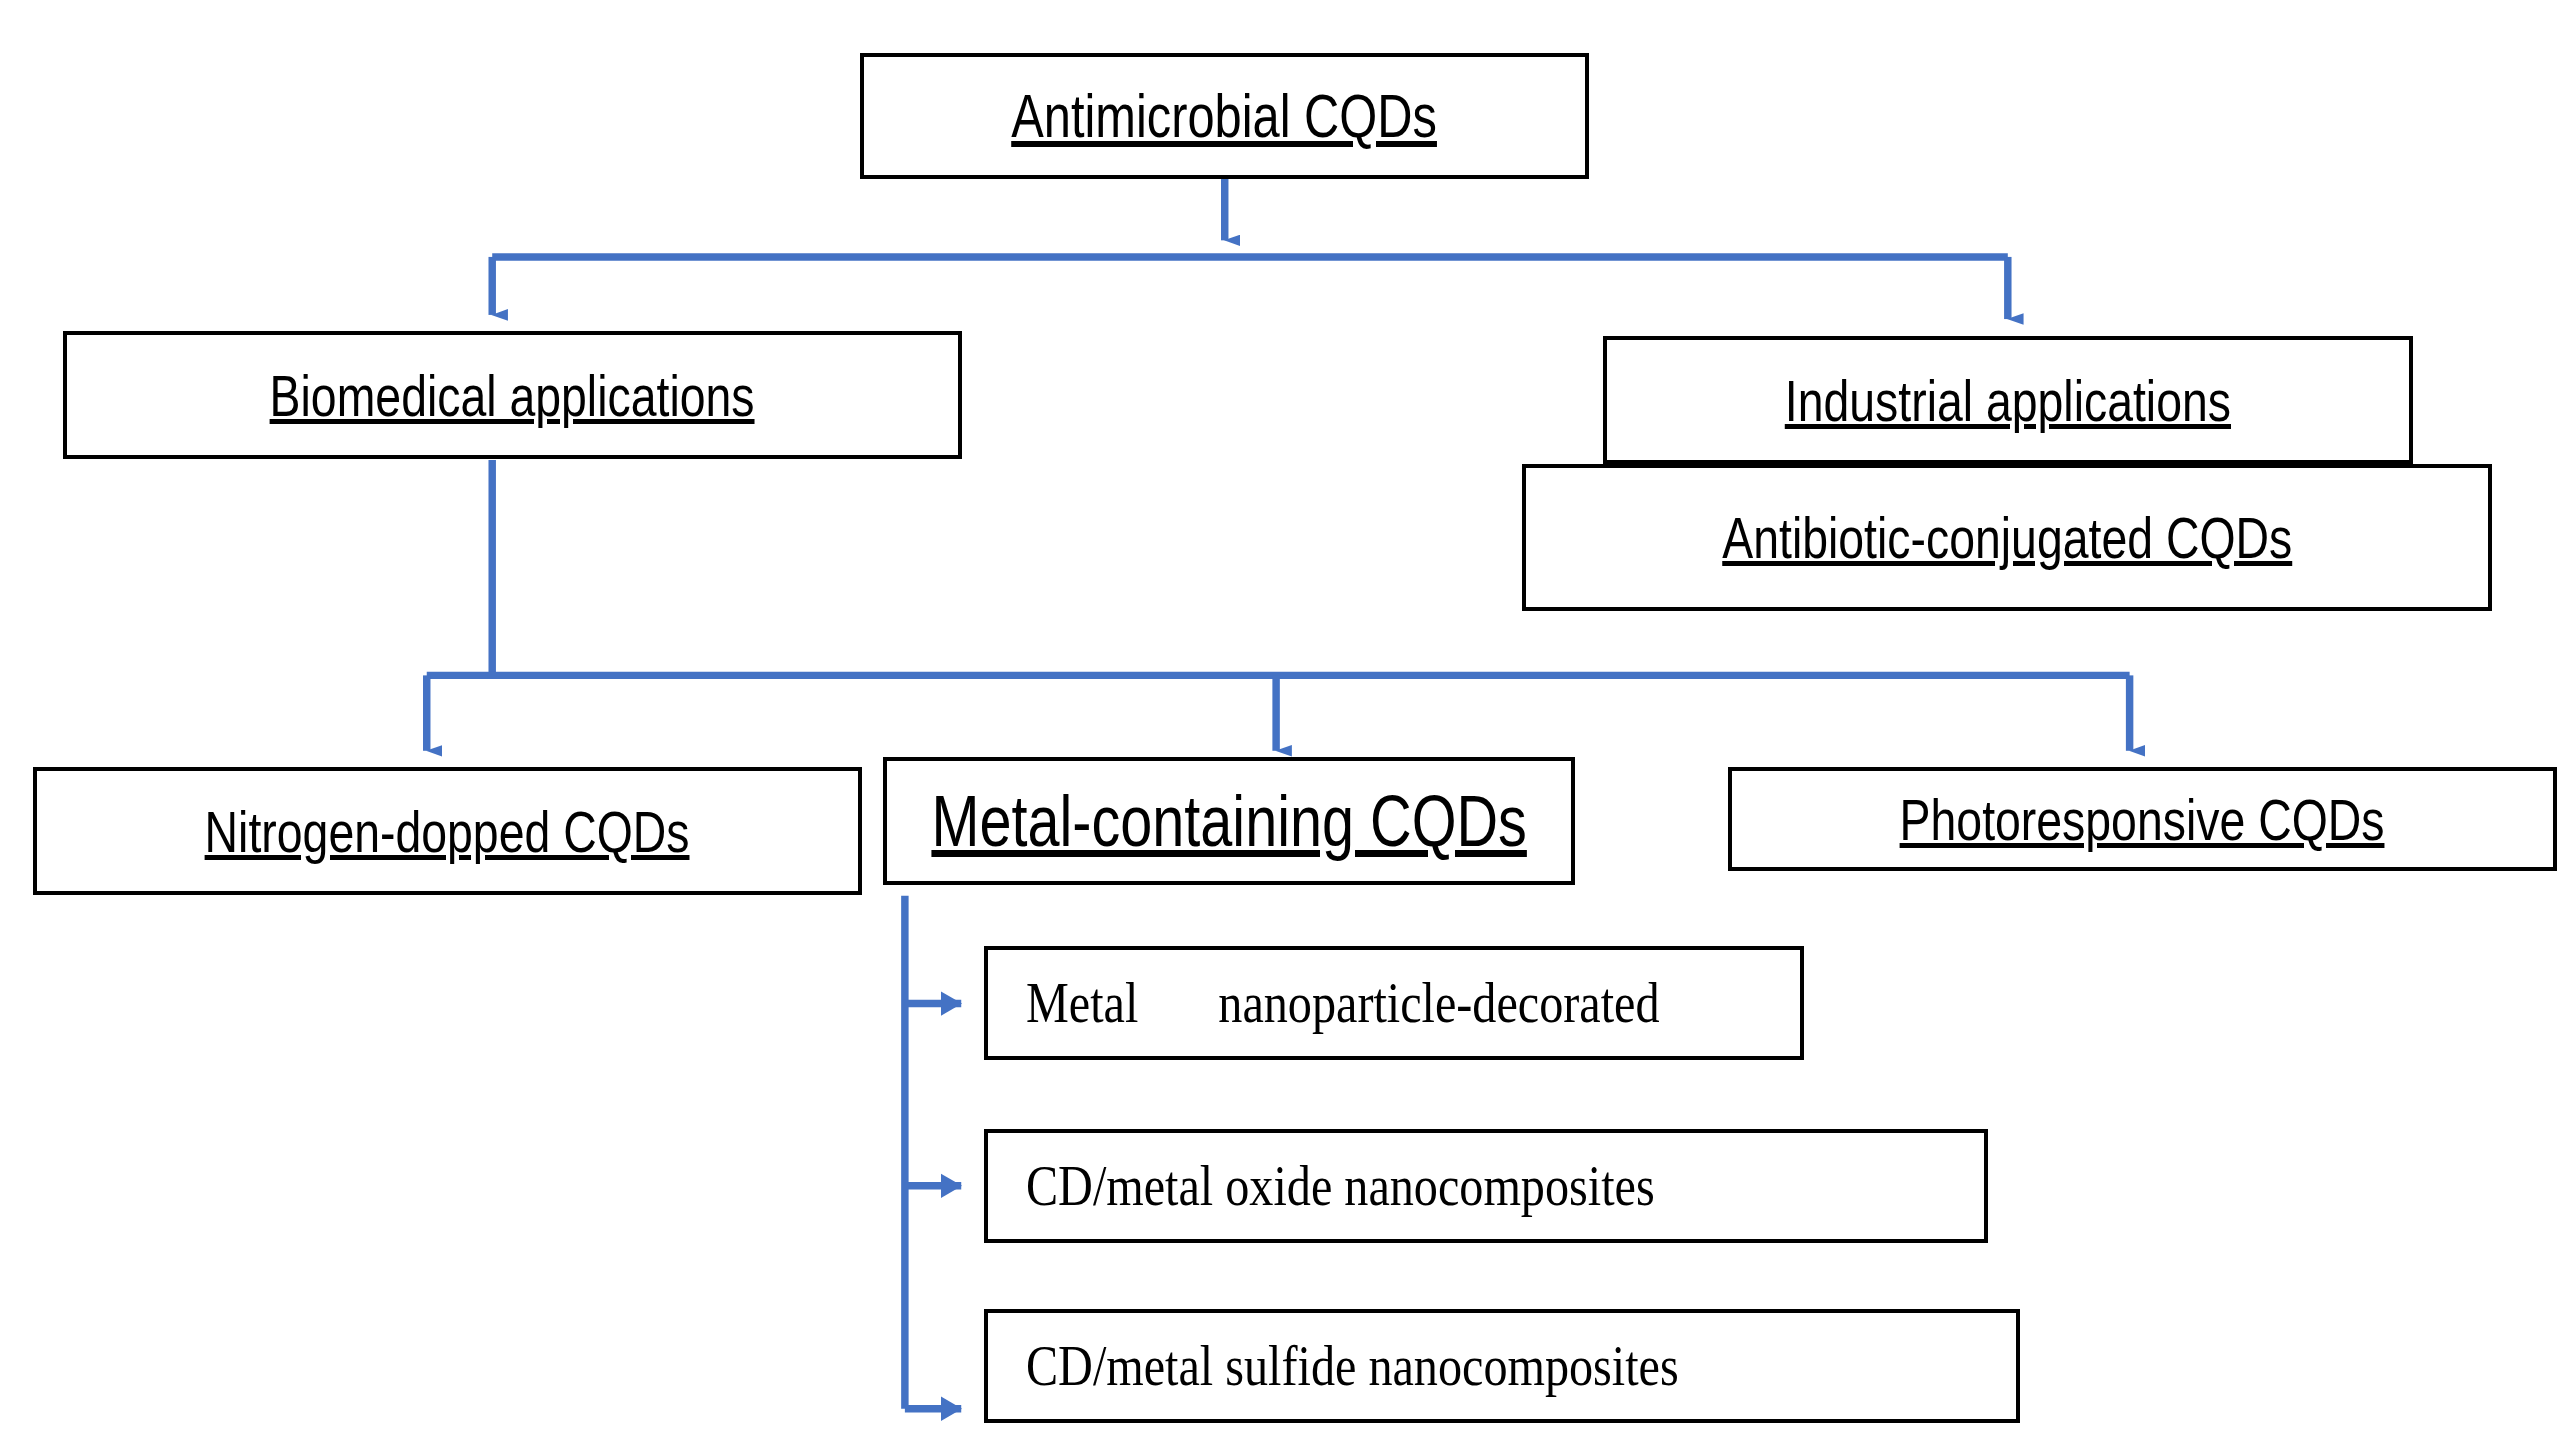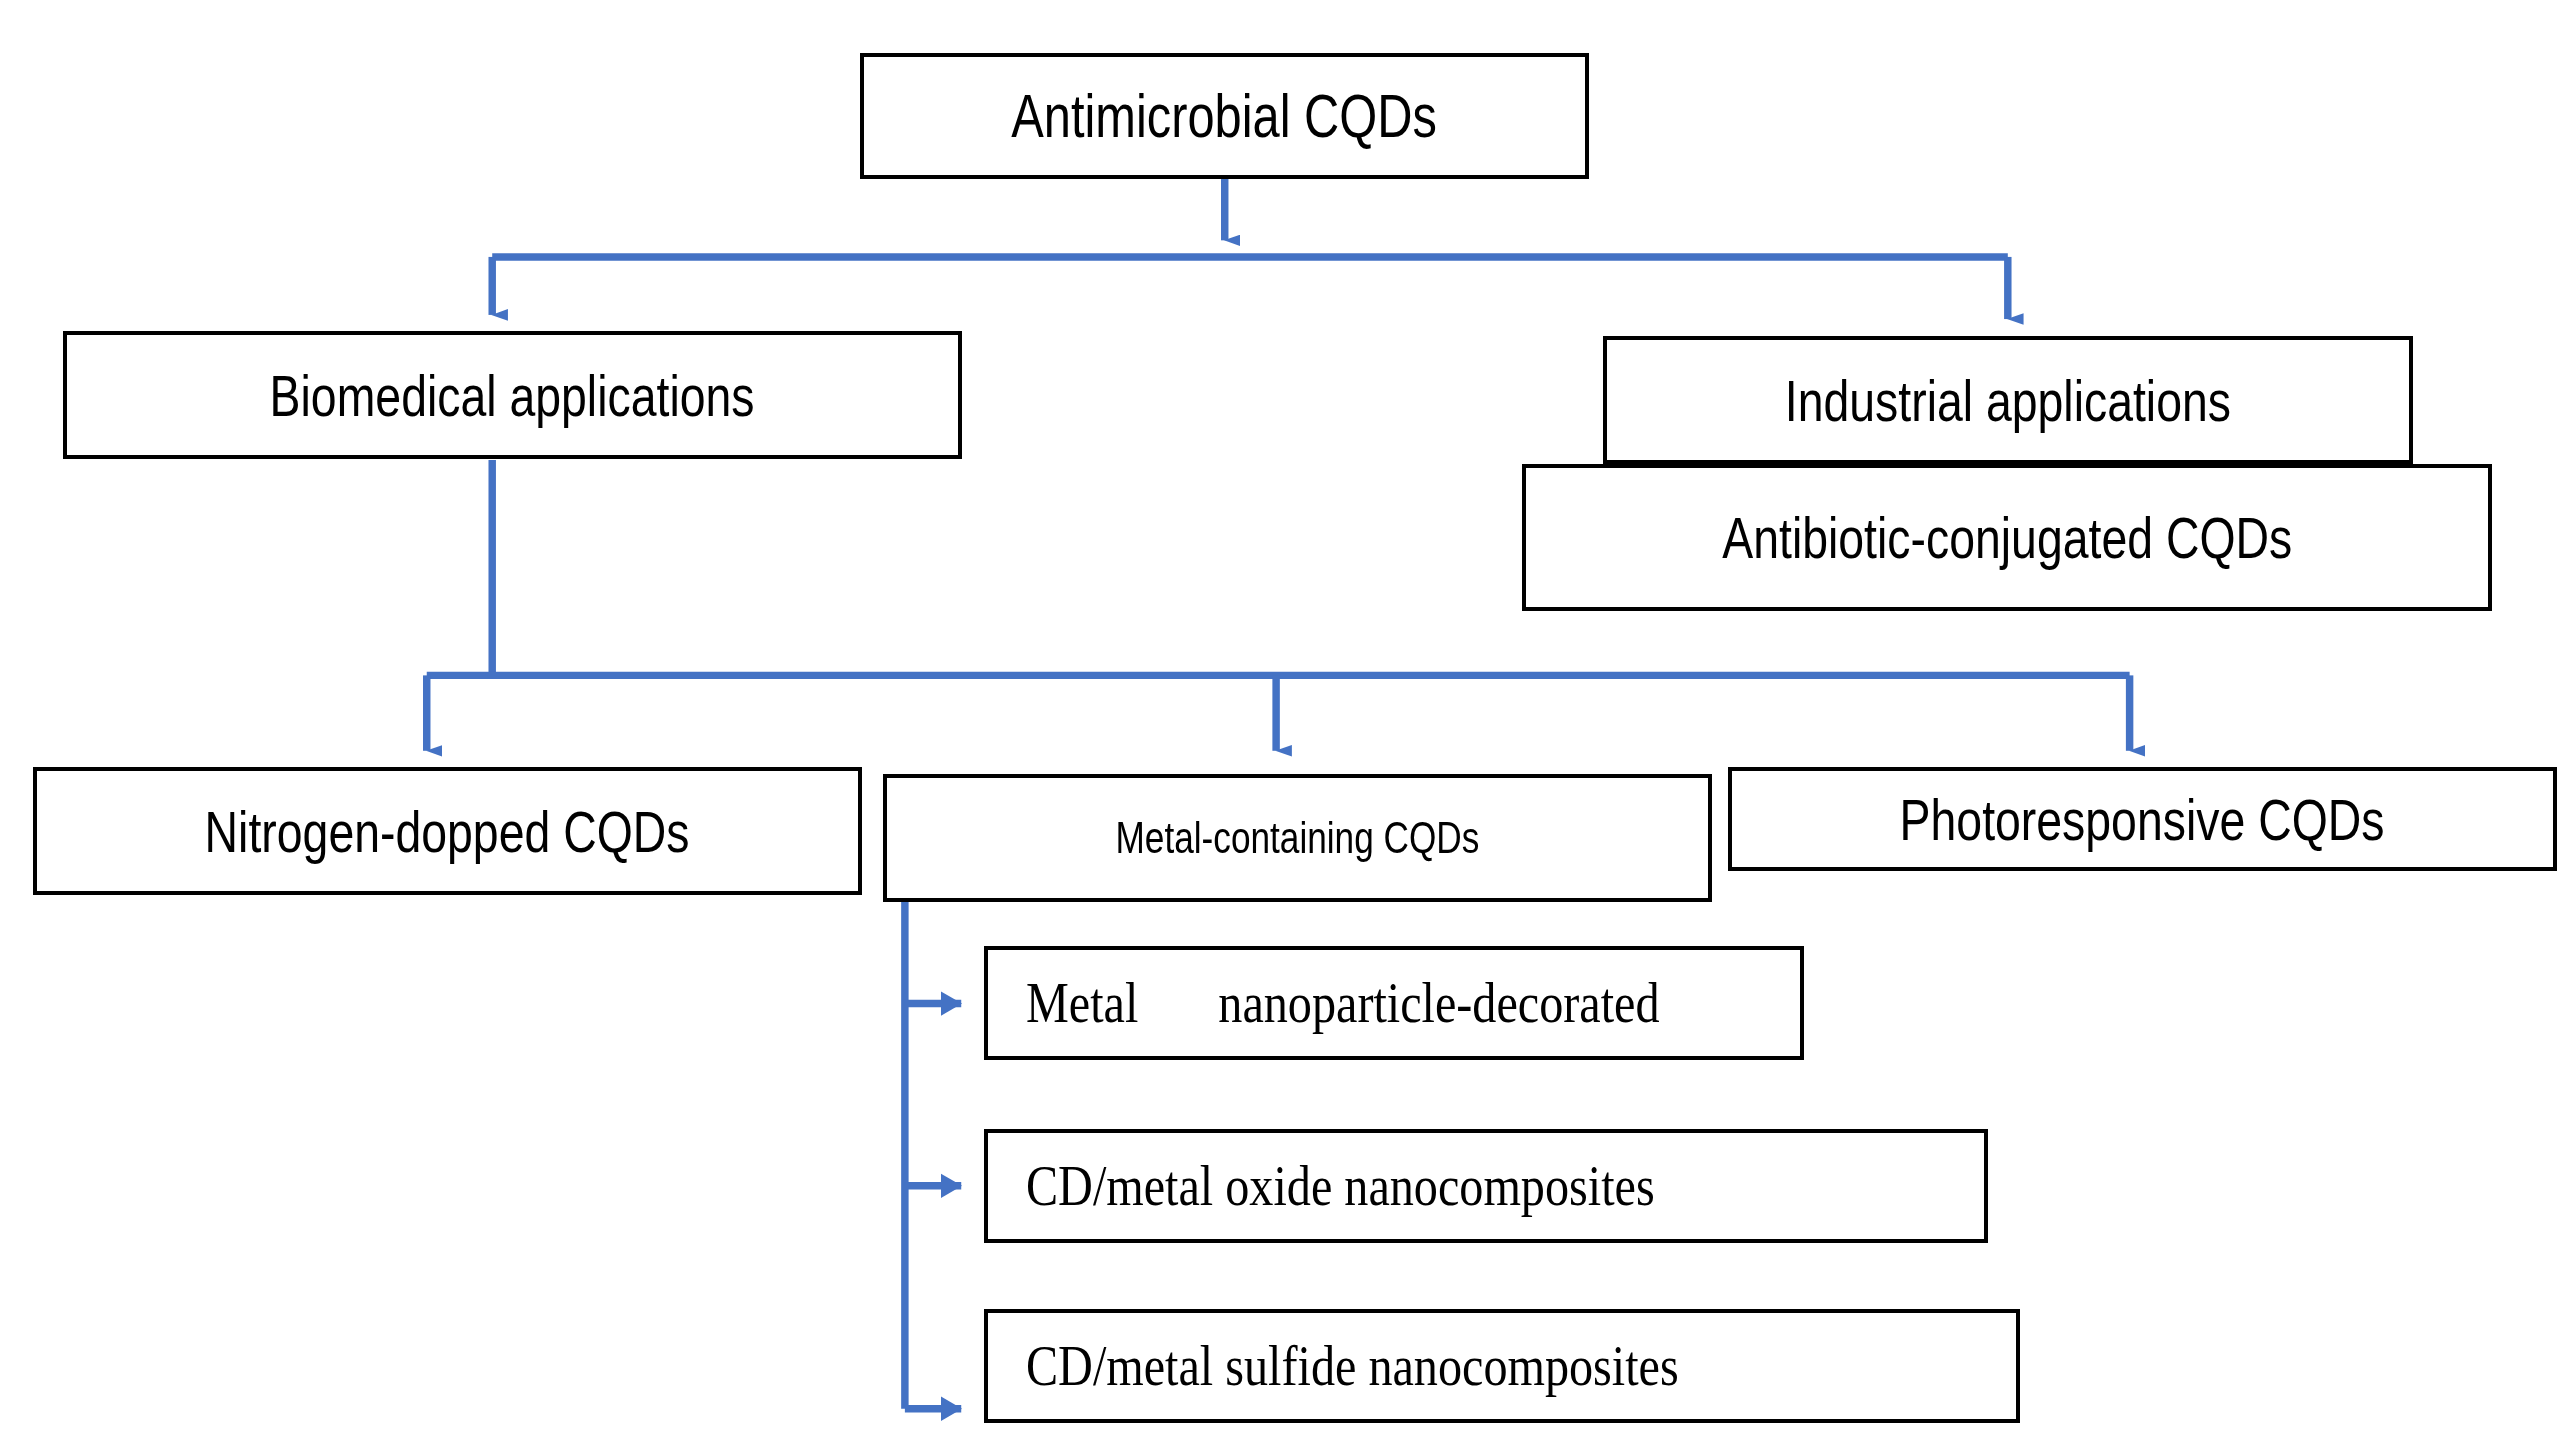--- a/index.html
+++ b/index.html
@@ -35,20 +35,21 @@
     align-items: center;
     color: #000000;
     white-space: nowrap;
     overflow: hidden;
   }
   
   .sans {
     font-family: "Liberation Sans", sans-serif;
     font-stretch: condensed;
     transform-origin: center center;
+    text-decoration: underline;
   }
   .sans .txt {
     display: inline-block;
     transform: scaleX(0.80);
     transform-origin: center center;
   }
   
   .serif {
     font-family: "Liberation Serif", "DejaVu Serif", serif;
   }
@@ -60,21 +61,21 @@
   .center { justify-content: center; }
   .left   { justify-content: flex-start; }
 
   
   #node-root        { left: 860px; top: 53px;   width: 729px;  height: 126px; font-size: 61px; }
   #node-biomedical  { left: 63px;   top: 331px;  width: 899px; height: 128px; font-size: 58px; }
   #node-industrial  { left: 1603px; top: 336px;  width: 810px;  height: 128px; font-size: 58px; }
   #node-antibiotic  { left: 1522px; top: 464px;  width: 970px; height: 147px; font-size: 58px; }
 
   #node-nitrogen    { left: 33px;   top: 767px;  width: 829px; height: 128px; font-size: 58px; }
-  #node-metalcont   { left: 883px; top: 774px;  width: 829px; height: 128px; font-size: 44px; }
+  #node-metalcont   { left: 883px; top: 757px;  width: 692px; height: 128px; font-size: 72px; }
   #node-photo       { left: 1728px; top: 767px;  width: 829px; height: 104px; font-size: 58px; }
 
   #node-mnp         { left: 984px; top: 946px; width: 820px; height: 114px; font-size: 56px; padding-left: 38px; }
   #node-oxide       { left: 984px; top: 1129px; width: 1004px; height: 114px; font-size: 56px; padding-left: 38px; }
   #node-sulfide     { left: 984px; top: 1309px; width: 1036px; height: 114px; font-size: 56px; padding-left: 38px; }
 
   
   .gap { display: inline-block; width: 93px; }
 </style>
 </head>

